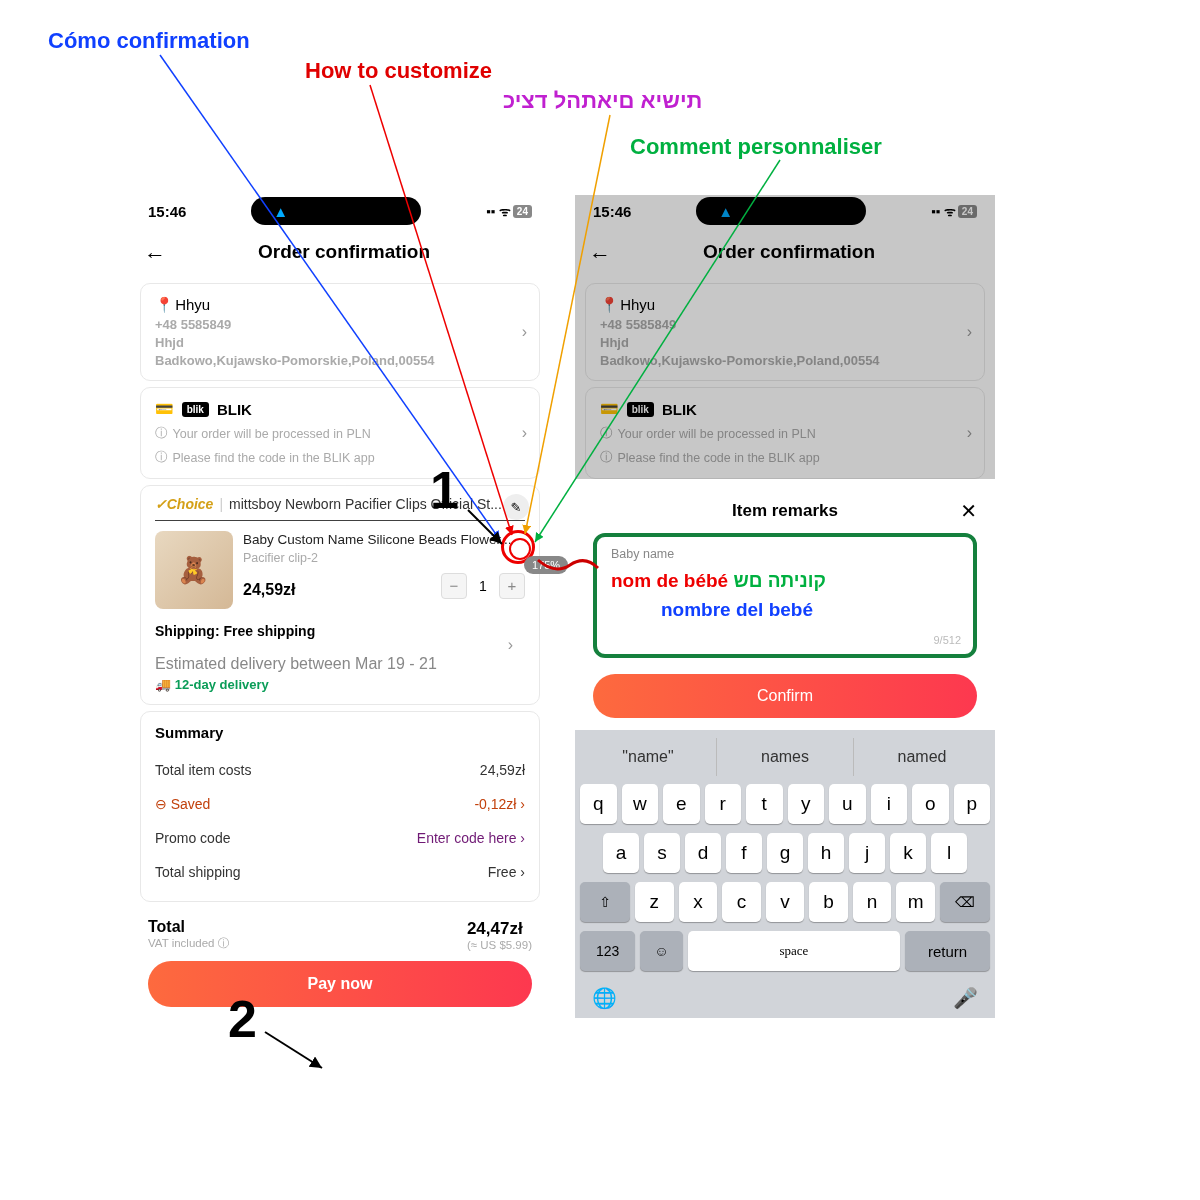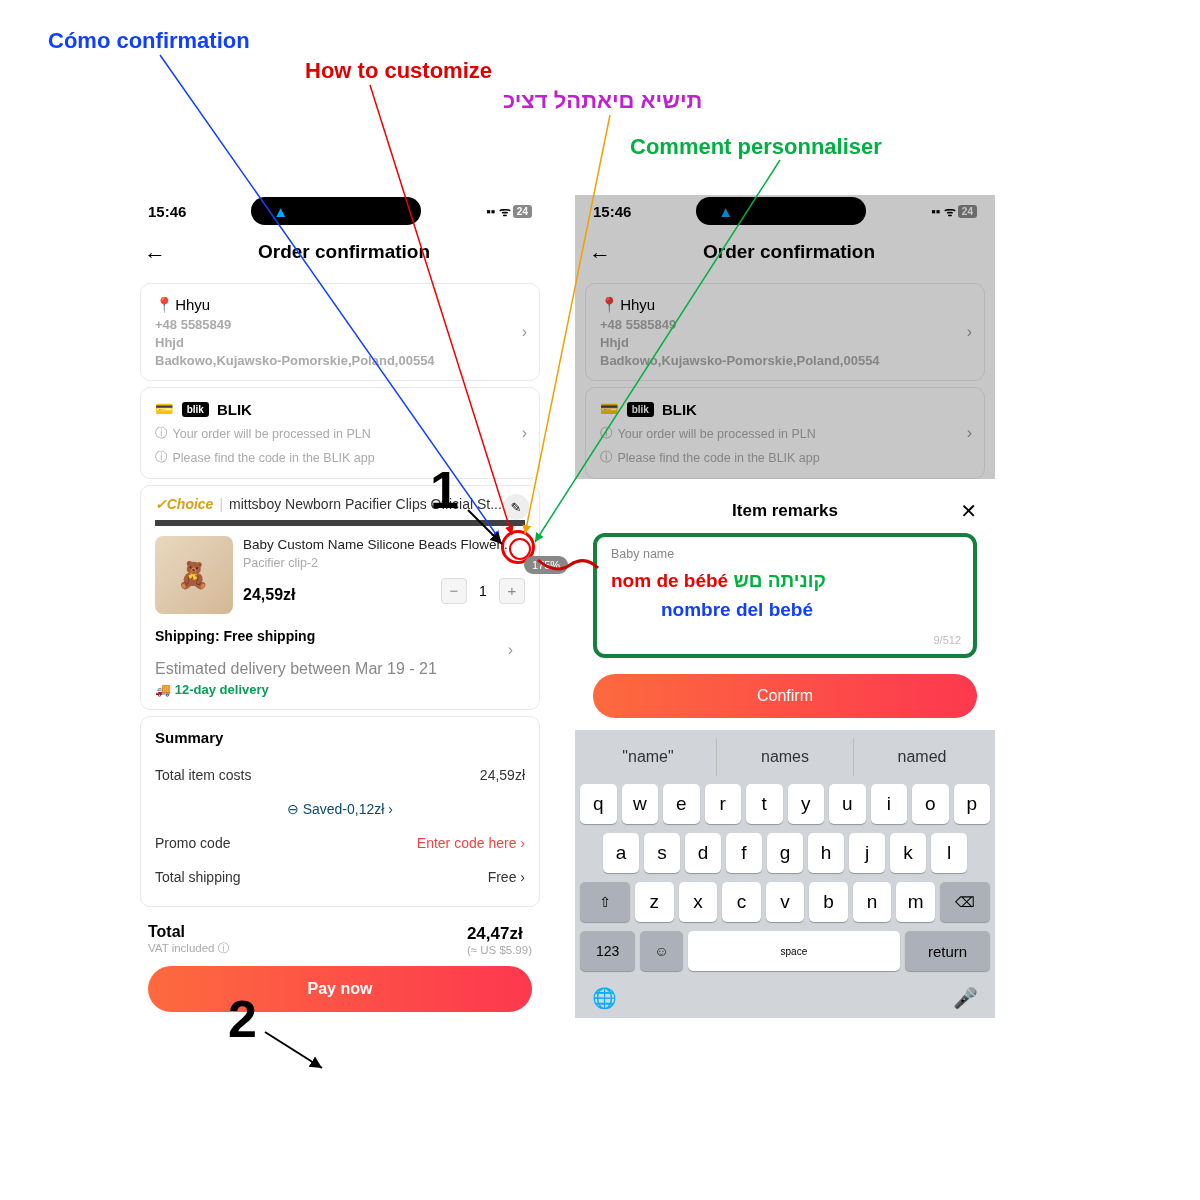--- a/index.html
+++ b/index.html
@@ -32,40 +32,40 @@
 .chev { position:absolute; right:12px; top:50%; transform:translateY(-50%); color:#999; font-size:16px; }
 .addrname { font-weight:400; font-size:15px; }
 .addrline { color:#aaa; font-size:13px; margin-top:3px;font-weight:bold; }
 .pin { display:inline-block; width:16px; text-align:center; }
 
 .blik-row { display:flex; align-items:center; gap:8px; font-weight:700; font-size:15px; }
 .blik-badge { background:#000; color:#fff; font-size:10px; padding:2px 5px; border-radius:3px; font-weight:700; }
 .subinfo { color:#aaa; font-size:12.5px; margin-top:7px; display:flex; align-items:center; gap:5px; }
 
 .choice { color:#d4a017; font-weight:600; font-style:italic; font-size:14px; }
-.storerow { font-size:14px; color:#333; padding-bottom:8px; border-bottom:6px solid #404040; display:flex; align-items:center; gap:6px; }
+.storerow { font-size:14px; color:#333; padding-bottom:8px; border-bottom:1px solid #404040; display:flex; align-items:center; gap:6px; }
 .pencil { width:26px; height:26px; border-radius:50%; background:#eee; display:flex; align-items:center; justify-content:center; font-size:13px; position:absolute; right:10px; top:8px; }
 
 .prow { display:flex; gap:10px; margin-top:10px; }
 .pimg { width:78px; height:78px; border-radius:8px; background:linear-gradient(135deg,#e8d8c0,#d4b896); display:flex; align-items:center; justify-content:center; font-size:26px; }
 .ptitle { font-size:13.5px; color:#222; line-height:1.3; }
 .pvariant { color:#aaa; font-size:12.5px; margin-top:2px; }
 .pprice { font-weight:700; font-size:16px; margin-top:10px; }
 .qty { display:flex; align-items:center; gap:0; margin-top:8px; }
 .qbtn { width:26px; height:26px; border:1px solid #ddd; background:#f5f5f5; display:flex; align-items:center; justify-content:center; font-size:15px; color:#888; border-radius:4px; }
 .qval { width:32px; text-align:center; font-size:14px; }
 
 .ship1 { font-weight:700; font-size:14px; margin-top:14px; }
 .ship2 { color:#888; font-size:16px; margin-top:16px; }
 .ship3 { color:#0a9d58; font-size:13px; margin-top:4px; font-weight:600; }
 
 .sumtitle { font-weight:700; font-size:15px; margin-bottom:12px; }
 .sumrow { display:flex; justify-content:space-between; font-size:14px; padding:9px 0; color:#333; }
-.saved { color:#0c4a6e;justify-content:center; }
-.promo { color:#ef4444; }
+.saved { color:#c2410c; }
+.promo { color:#701a75; }
 
 .totbar { padding:10px 18px 14px; }
 .totrow { display:flex; justify-content:space-between; align-items:flex-end; }
 .totlabel { font-weight:700; font-size:16px; }
 .totval { font-weight:700; font-size:17px; }
 .vat { color:#aaa; font-size:11.5px; }
 .usd { color:#aaa; font-size:11.5px; text-align:right; }
 .paybtn { margin-top:10px; background:linear-gradient(90deg,#fd6a3e,#fd384f); color:#fff; text-align:center; padding:14px; border-radius:30px; font-weight:600; font-size:16px; }
 
 
@@ -80,21 +80,21 @@
 .confirm { margin:16px 0 12px; background:linear-gradient(90deg,#fd6a3e,#fd384f); color:#fff; text-align:center; padding:13px; border-radius:30px; font-weight:500; font-size:16px; }
 
 
 .kb { background:#d1d4d9; padding:8px 5px 6px; }
 .sugrow { display:flex; background:transparent; margin-bottom:8px; }
 .sug { flex:1; text-align:center; padding:10px 0; font-size:16px; color:#333; border-right:1px solid #bbb; }
 .sug:last-child { border-right:none; }
 .krow { display:flex; gap:5px; margin-bottom:9px; justify-content:center; }
 .key { background:#fff; border-radius:5px; height:40px; display:flex; align-items:center; justify-content:center; font-size:19px; box-shadow:0 1px 1px rgba(0,0,0,0.3); flex:1; }
 .key.fn { background:#acb1b9; font-size:14px; }
-.key.space { flex:5; font-size:10px; }
+.key.space { flex:5; font-size:13px;font-family:Liberation Serif, serif; }
 .key.ret { flex:2; font-size:15px; }
 .r2pad { width:18px; }
 .botrow { display:flex; justify-content:space-between; padding:6px 12px 2px; font-size:20px; color:#555; }
 
 .bignum { position:absolute; font-weight:800; font-size:52px; color:#000; }
 .redcircle { position:absolute; width:34px; height:34px; border:3px solid #e00; border-radius:50%; }
 .redcircle::after { content:''; position:absolute; width:18px; height:18px; border:2px solid #e00; border-radius:50%; top:5px; left:5px; }
 .zoompill { position:absolute; background:#888; color:#fff; font-size:11px; padding:3px 8px; border-radius:10px; }
 </style>
 </head>

